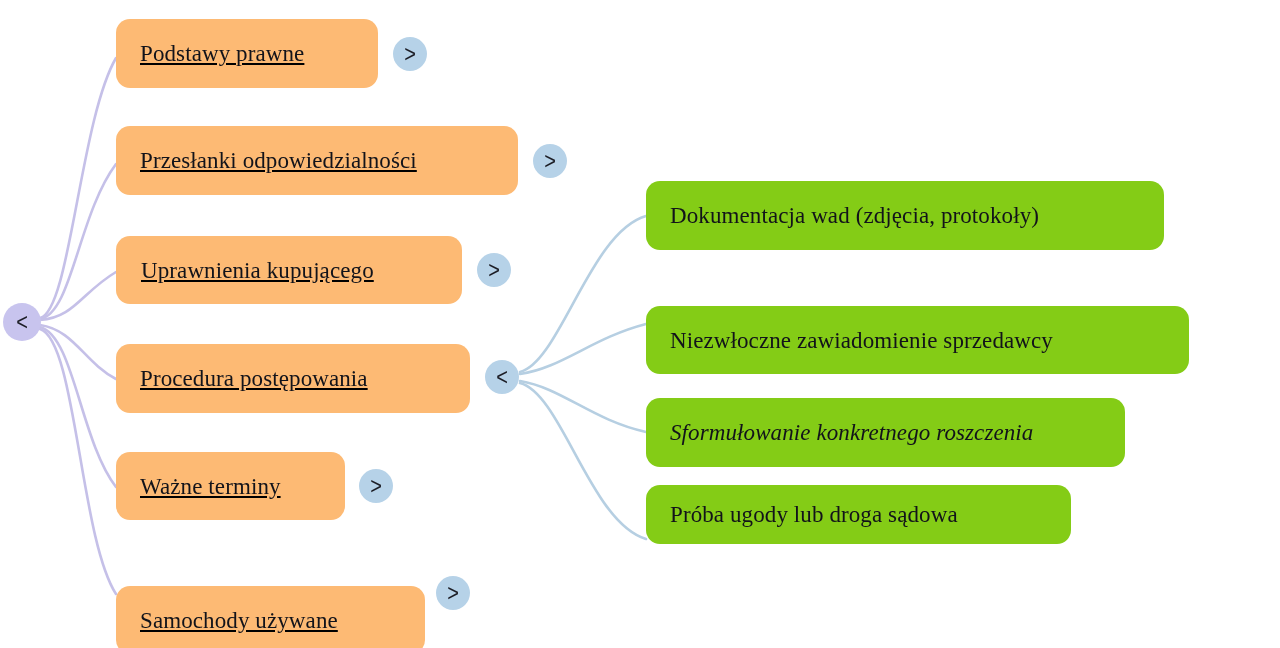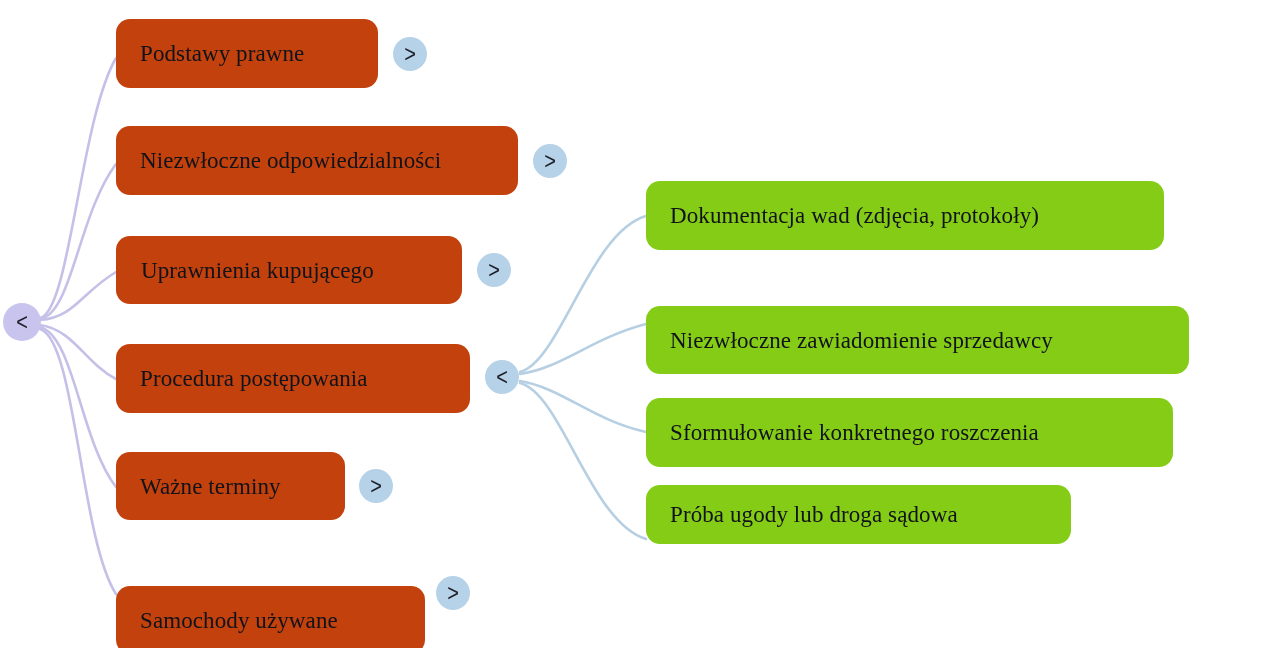--- a/index.html
+++ b/index.html
@@ -44,21 +44,22 @@
   }
 
   .node-label {
     font-size: 23px;
     line-height: 1;
     color: #12131a;
     letter-spacing: 0.1px;
   }
 
   .node.branch {
-    background: #c2410c;
+    background: #fdba74;
+    text-decoration: underline;
   }
 
   .node.leaf {
     background: #84cc16;
   }
 
   .toggle {
     position: absolute;
     border-radius: 50%;
     display: flex;
@@ -116,21 +117,21 @@
   </div>
 
   <div class="node branch" style="left:116px; top:19px; width:262px; height:69px;">
     <span class="node-label">Podstawy prawne</span>
   </div>
   <div class="toggle blue" style="left:393px; top:37px; width:34px; height:34px;">
     <span class="chev">&gt;</span>
   </div>
 
   <div class="node branch" style="left:116px; top:126px; width:402px; height:69px;">
-    <span class="node-label">Niezwłoczne odpowiedzialności</span>
+    <span class="node-label">Przesłanki odpowiedzialności</span>
   </div>
   <div class="toggle blue" style="left:533px; top:144px; width:34px; height:34px;">
     <span class="chev">&gt;</span>
   </div>
 
   <div class="node branch" style="left:116px; top:236px; width:346px; height:68px;padding-left:25px;">
     <span class="node-label">Uprawnienia kupującego</span>
   </div>
   <div class="toggle blue" style="left:477px; top:253px; width:34px; height:34px;">
     <span class="chev">&gt;</span>
@@ -158,21 +159,21 @@
   </div>
 
   <div class="node leaf" style="left:646px; top:181px; width:518px; height:69px;">
     <span class="node-label">Dokumentacja wad (zdjęcia, protokoły)</span>
   </div>
 
   <div class="node leaf" style="left:646px; top:290px; width:543px; height:68px;margin-top:16px;">
     <span class="node-label">Niezwłoczne zawiadomienie sprzedawcy</span>
   </div>
 
-  <div class="node leaf" style="left:646px; top:398px; width:527px; height:69px;">
+  <div class="node leaf" style="left:646px; top:398px; width:479px; height:69px;font-style:italic;">
     <span class="node-label">Sformułowanie konkretnego roszczenia</span>
   </div>
 
   <div class="node leaf" style="left:646px; top:485px; width:425px; height:59px;">
     <span class="node-label">Próba ugody lub droga sądowa</span>
   </div>
 
 </div>
 
 </body></html>

